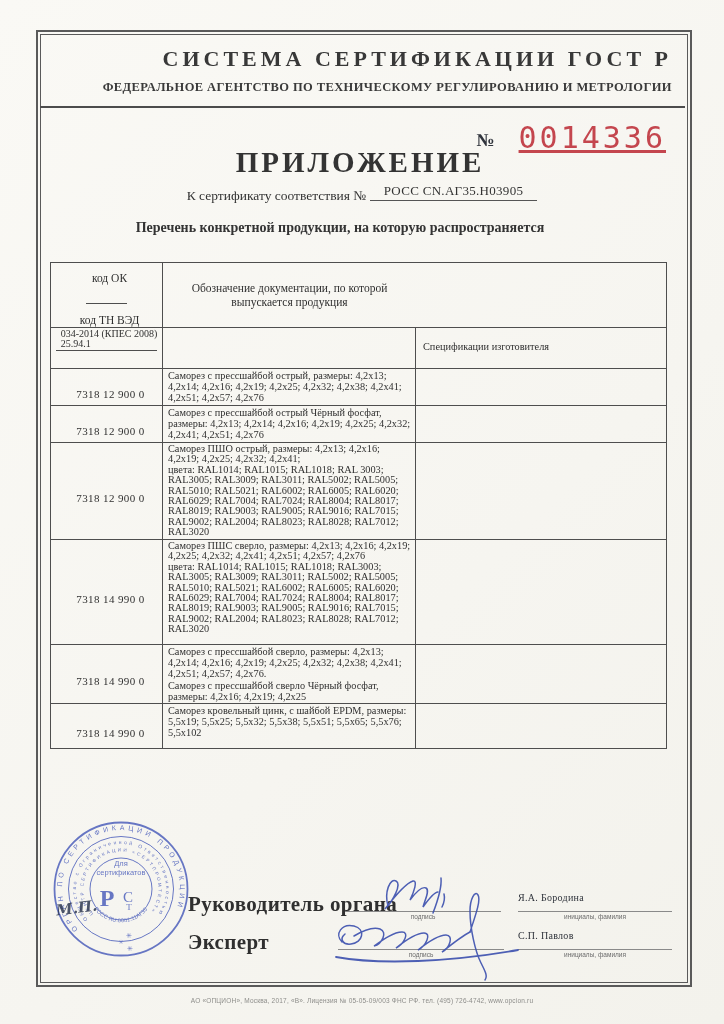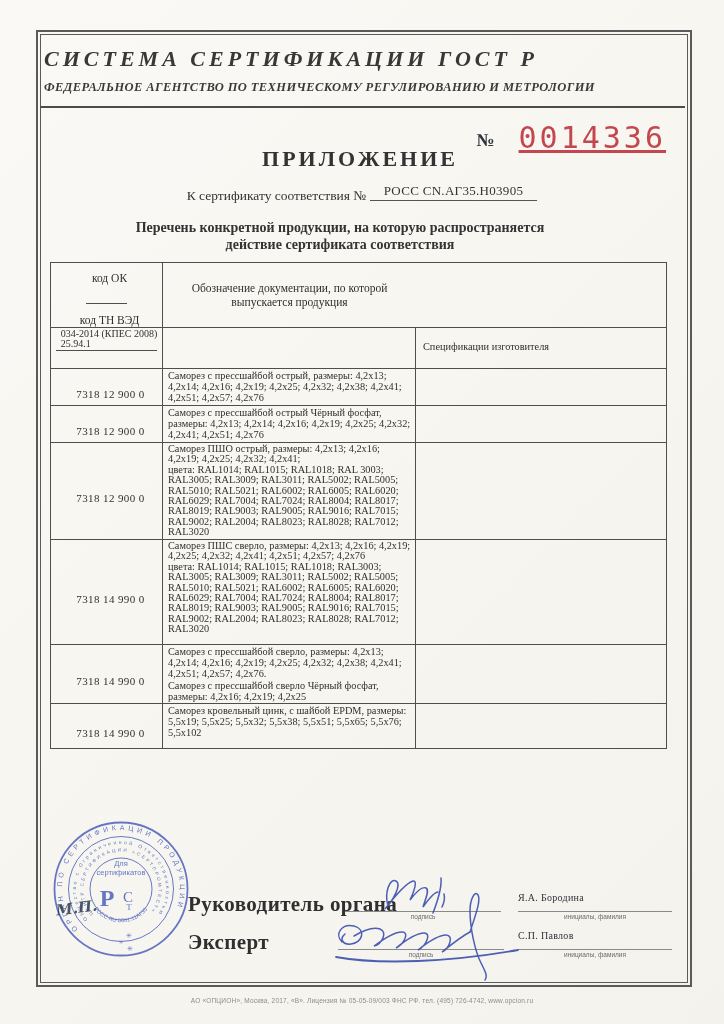--- a/index.html
+++ b/index.html
@@ -3,31 +3,31 @@
 <meta charset="utf-8">
 <style>
   html,body{margin:0;padding:0;}
   body{width:724px;height:1024px;overflow:hidden;background:#efeeea;}
   .page{position:relative;width:724px;height:1024px;
         background:linear-gradient(135deg,#faf9f5 0%,#f6f5f0 60%,#f3f2ec 100%);
         font-family:"Liberation Serif",serif;color:#2d2d2d;}
   .frame{position:absolute;left:36px;top:30px;width:652px;height:953px;border:2px solid #5a5a5a;}
   .frame-inner{position:absolute;inset:2px;border:1px solid #5a5a5a;}
 
-  .hdr{position:absolute;left:44px;top:46px;width:636px;text-align:left;font-style:italic;}
+  .hdr{position:absolute;left:36px;top:46px;width:636px;text-align:right;}
   .hdr-title{font-size:22px;font-weight:bold;letter-spacing:4px;color:#383838;}
   .hdr-agency{font-size:12.5px;font-weight:bold;letter-spacing:.4px;margin-top:8px;color:#3a3a3a;}
   .hdr-rule{position:absolute;left:40px;top:106px;width:645px;border-top:2px solid #4c4c4c;}
 
   .form-no{position:absolute;right:58px;top:120px;white-space:nowrap;}
   .form-no .nsign{font-size:18px;font-weight:bold;color:#30343c;vertical-align:2px;}
   .form-no .digits{font-family:"DejaVu Sans Mono",monospace;font-size:30px;color:#c4464e;letter-spacing:3px;margin-left:20px;text-decoration:underline;}
 
   .doc-title{position:absolute;left:0;top:146px;width:720px;text-align:center;
-             font-size:22px;font-weight:bold;letter-spacing:3px;color:#333;}
+             font-size:29px;font-weight:bold;letter-spacing:3px;color:#333;}
 
   .cert-line{position:absolute;left:0;top:188px;width:724px;text-align:center;font-size:13.5px;color:#333;}
   .cert-line .val{display:inline-block;position:relative;top:-5px;padding:0 14px 1px;border-bottom:1px solid #555;
                   font-size:13px;letter-spacing:.3px;}
 
   .purpose{position:absolute;left:0;top:219px;width:680px;text-align:center;
            font-weight:bold;font-size:14px;line-height:17px;color:#333;}
 
   .tbl{position:absolute;left:50px;top:262px;width:615px;border:1px solid #4e4e4e;font-size:10.3px;color:#303030;}
   .trow{display:grid;grid-template-columns:112px 253px 248px;border-top:1px solid #4e4e4e;}
@@ -97,21 +97,20 @@
 
   <div class="doc-title">ПРИЛОЖЕНИЕ</div>
 
   <div class="cert-line">
     <span>К сертификату соответствия №</span>
     <span class="val">РОСС CN.АГ35.Н03905</span>
   </div>
 
   <div class="purpose">
     <div>Перечень конкретной продукции,  на которую распространяется</div>
-    <div>действие сертификата соответствия</div>
   </div>
 
   <div class="tbl">
 
     <div class="trow thead first">
       <div class="c1">
         <div class="h-ok">код ОК</div>
         <div class="h-tn">код ТН ВЭД</div>
       </div>
       <div class="c3 hc">Обозначение документации, по которой выпускается продукция</div>

